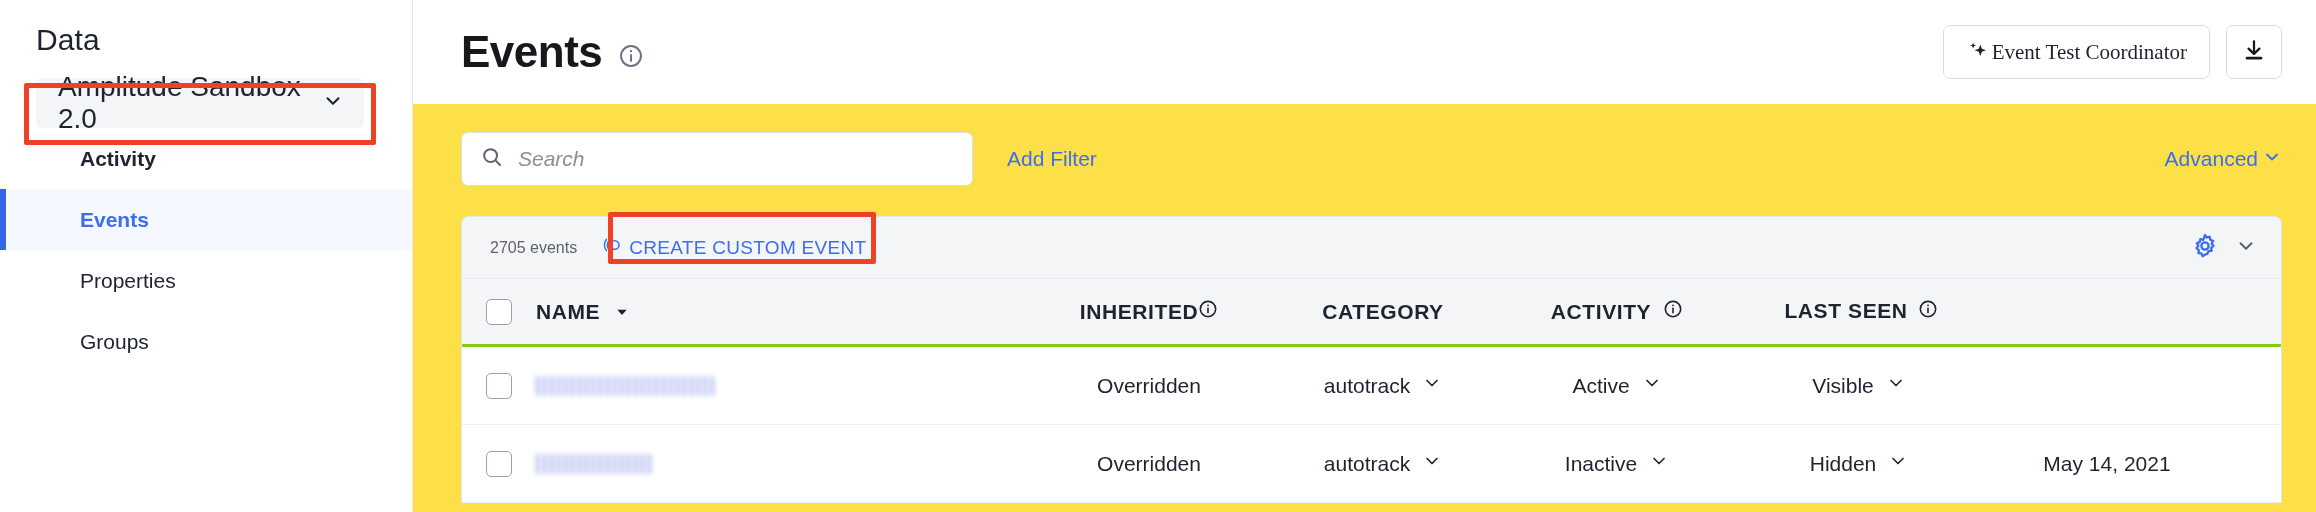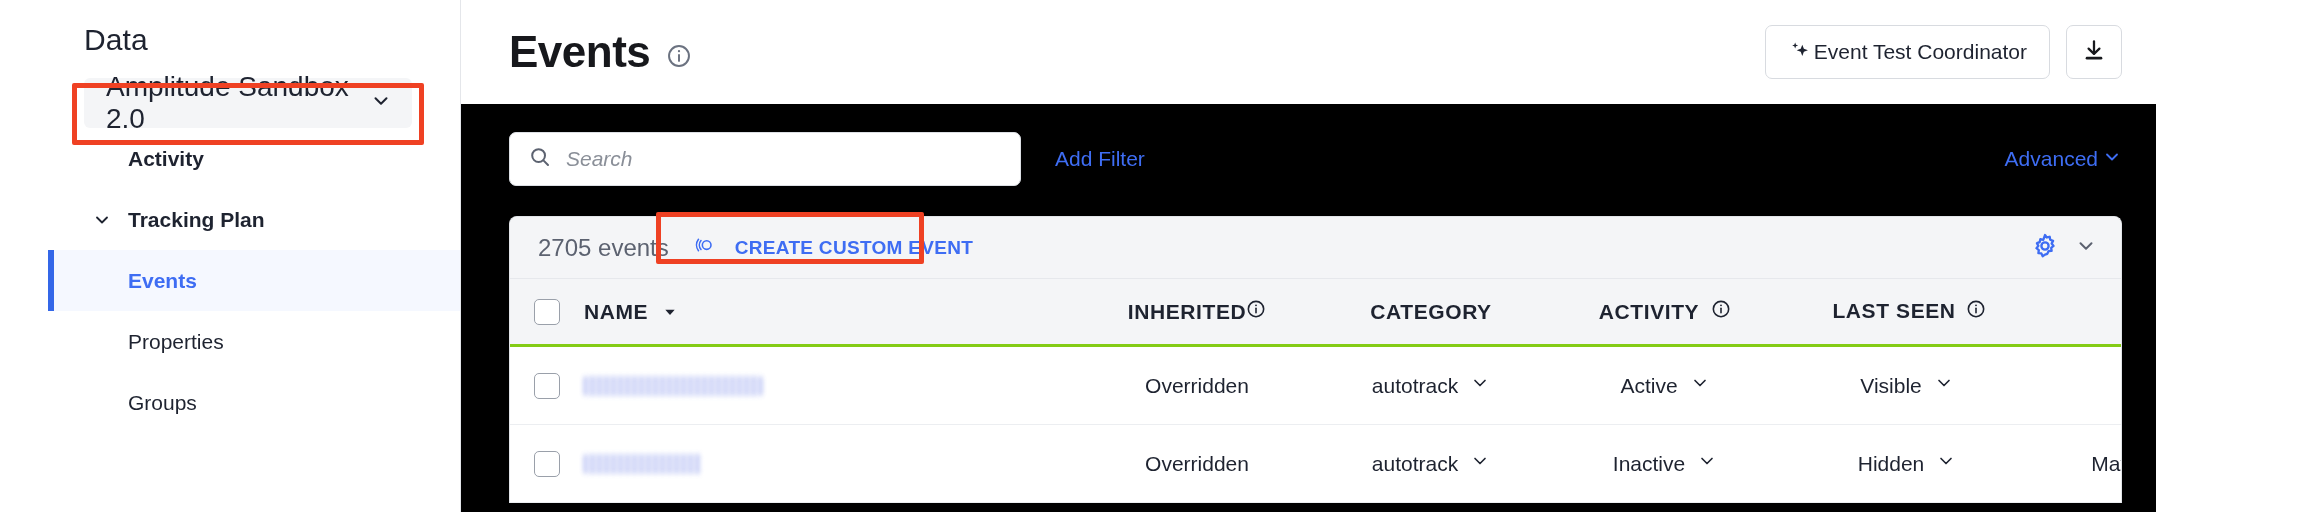--- a/index.html
+++ b/index.html
@@ -6,24 +6,23 @@
   html, body {
     width: 2316px;
     height: 512px;
     overflow: hidden;
     background: #ffffff;
     font-family: "Liberation Sans", sans-serif;
     -webkit-font-smoothing: antialiased;
   }
   .app {
     display: flex;
-    width: 2108px;
+    width: 2316px;
     height: 512px;
     position: relative;
-    margin-left: 48px;
   }
 
   
   .sidebar {
     width: 413px;
     height: 512px;
     background: #ffffff;
     border-right: 1px solid #e4e6ea;
     flex: 0 0 413px;
     position: relative;
@@ -123,38 +122,39 @@
     border: 1px solid #d8dbe0;
     border-radius: 7px;
     background: #fff;
     display: flex;
     align-items: center;
     padding: 4px 22px;
     font-size: 21px;
     color: #1e2330;
     cursor: pointer;
     white-space: nowrap;
+    font-family: Liberation Serif, serif;
   }
   .header-icon-btn {
     height: 54px;
     width: 56px;
     border: 1px solid #d8dbe0;
     border-radius: 7px;
     background: #fff;
     display: flex;
     align-items: center;
     justify-content: center;
     margin-left: 16px;
     cursor: pointer;
   }
 
   
   .content {
     flex: 1 1 auto;
-    background: #000000;
+    background: #fde047;
     padding: 28px 34px 12px 48px;
     min-height: 0;
   }
   .filter-row {
     display: flex;
     align-items: center;
     height: 54px;
     margin-bottom: 30px;
   }
   .search-box {
@@ -205,33 +205,33 @@
   }
   .table-toolbar {
     height: 62px;
     background: #f4f5f7;
     display: flex;
     align-items: center;
     padding: 0 24px 0 28px;
     border-bottom: 1px solid #e6e8ec;
   }
   .events-count {
-    font-size: 24px;
+    font-size: 16px;
     color: #5c6270;
   }
   .create-custom {
     margin-left: 26px;
     font-size: 19px;
     letter-spacing: 0.3px;
     color: #3e6df3;
     display: flex;
     align-items: center;
-    gap: 20px;
-    cursor: pointer;
-    font-weight: 700;
+    gap: 6px;
+    cursor: pointer;
+    font-weight: 400;
   }
   .toolbar-spacer { flex: 1 1 auto; }
   .gear-group {
     display: flex;
     align-items: center;
     gap: 16px;
     cursor: pointer;
   }
 
   .thead {
@@ -319,28 +319,20 @@
               <polyline points="6 9 12 15 18 9"></polyline>
             </svg>
         </span>
       </div>
     </div>
 
     <div class="nav-item bold">
       <span>Activity</span>
     </div>
 
-    <div class="nav-item bold">
-      <span class="caret">
-        <svg width="20" height="20" viewBox="0 0 24 24" fill="none" stroke="#1e2330" stroke-width="2.2" stroke-linecap="round" stroke-linejoin="round">
-            <polyline points="6 9 12 15 18 9"></polyline>
-          </svg>
-      </span>
-      <span>Tracking Plan</span>
-    </div>
 
     <div class="nav-item active">
       <span>Events</span>
     </div>
 
     <div class="nav-item">
       <span>Properties</span>
     </div>
 
     <div class="nav-item">

